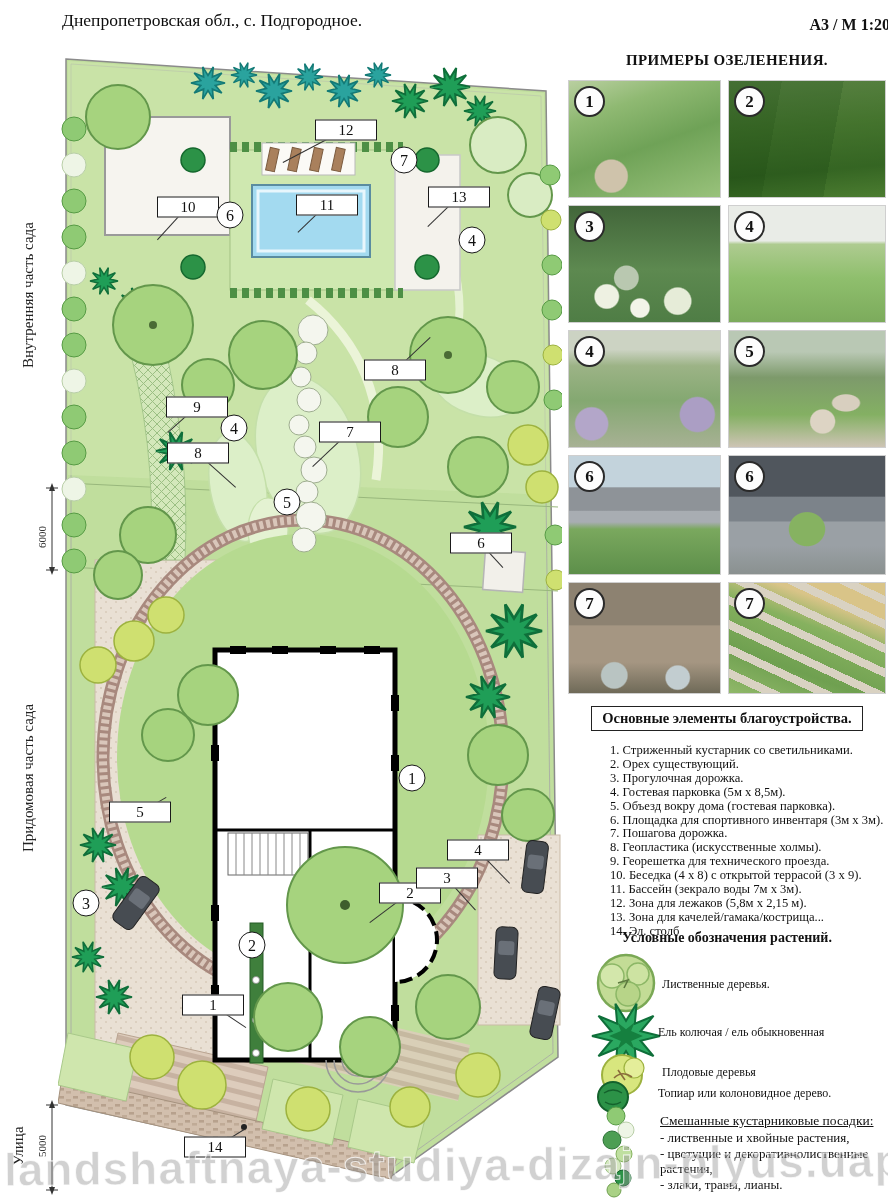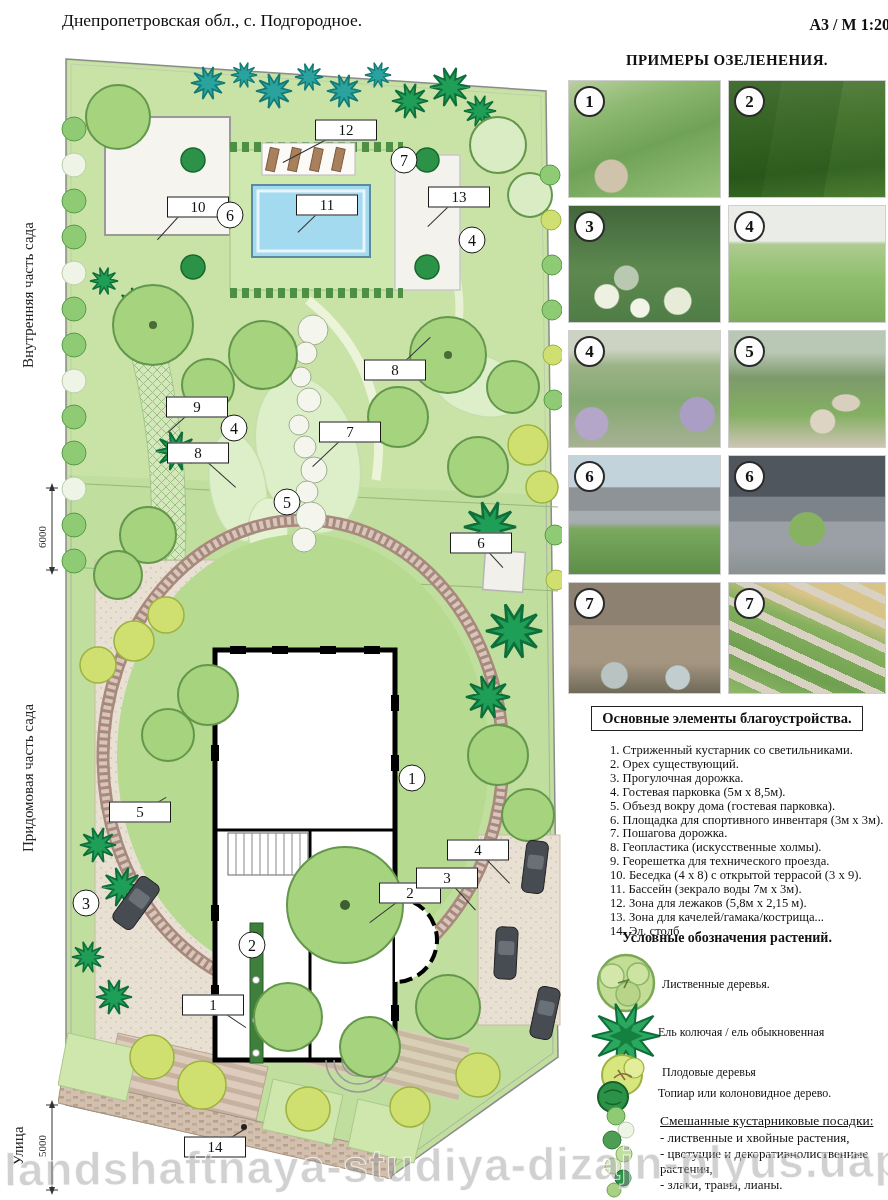--- a/index.html
+++ b/index.html
@@ -349,21 +349,21 @@
     <g transform="translate(487,958) rotate(12)">
       <rect x="-11" y="-26" width="22" height="52" rx="6" fill="#474c52" stroke="#222"></rect>
           <rect x="-8" y="-12" width="16" height="14" rx="3" fill="#6a7078"></rect>
     </g>
   </g>
 </svg>
 <div id="callouts">
       <div class="leader" style="left: 288px; top: 75px; width: 71.1196px; transform: rotate(2.65908rad);"></div>
       <div class="co-sq" style="left: 288px; top: 75px;">12</div>
       <div class="leader" style="left: 130px; top: 152px; width: 44.5982px; transform: rotate(2.30861rad);"></div>
-      <div class="co-sq" style="left: 140px; top: 152px;">10</div>
+      <div class="co-sq" style="left: 130px; top: 152px;">10</div>
       <div class="leader" style="left: 269px; top: 150px; width: 40.3113px; transform: rotate(2.37374rad);"></div>
       <div class="co-sq" style="left: 269px; top: 150px;">11</div>
       <div class="leader" style="left: 401px; top: 142px; width: 43.1393px; transform: rotate(2.37259rad);"></div>
       <div class="co-sq" style="left: 401px; top: 142px;">13</div>
       <div class="leader" style="left: 337px; top: 315px; width: 48.1041px; transform: rotate(-0.755995rad);"></div>
       <div class="co-sq" style="left: 337px; top: 315px;">8</div>
       <div class="leader" style="left: 139px; top: 352px; width: 38.9487px; transform: rotate(2.41069rad);"></div>
       <div class="co-sq" style="left: 139px; top: 352px;">9</div>
       <div class="leader" style="left: 140px; top: 398px; width: 50.9902px; transform: rotate(0.7299rad);"></div>
       <div class="co-sq" style="left: 140px; top: 398px;">8</div>

